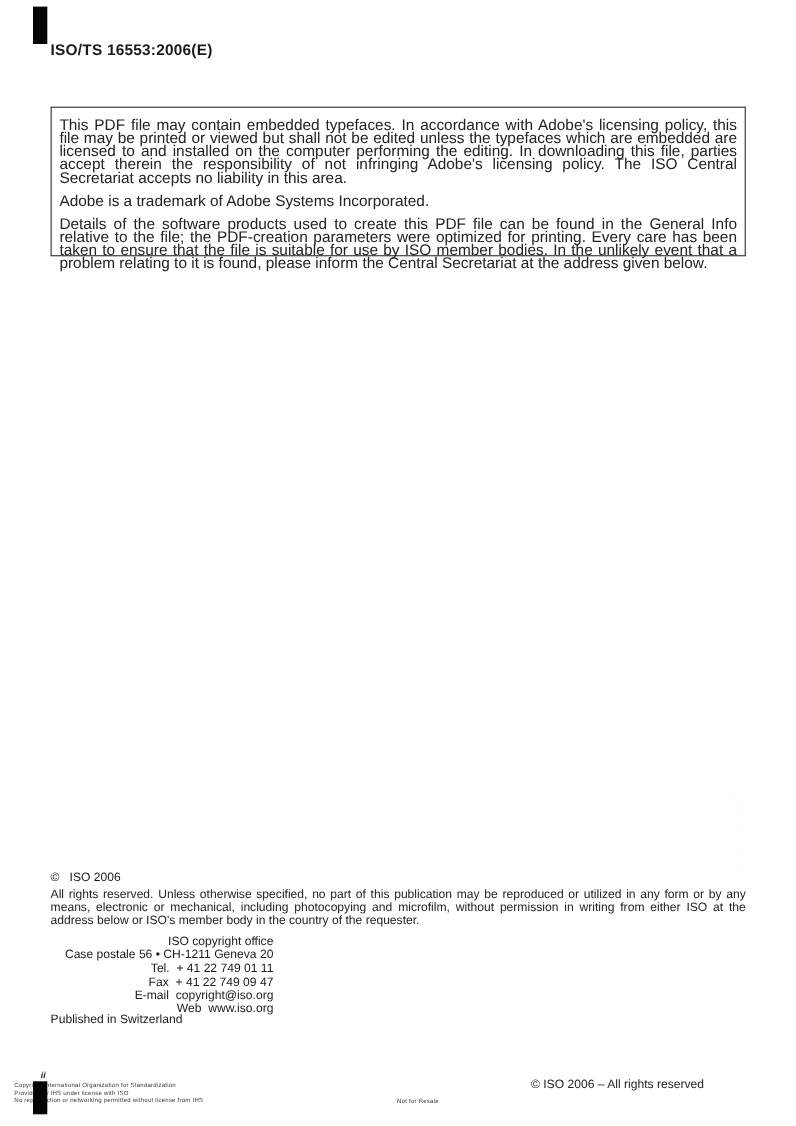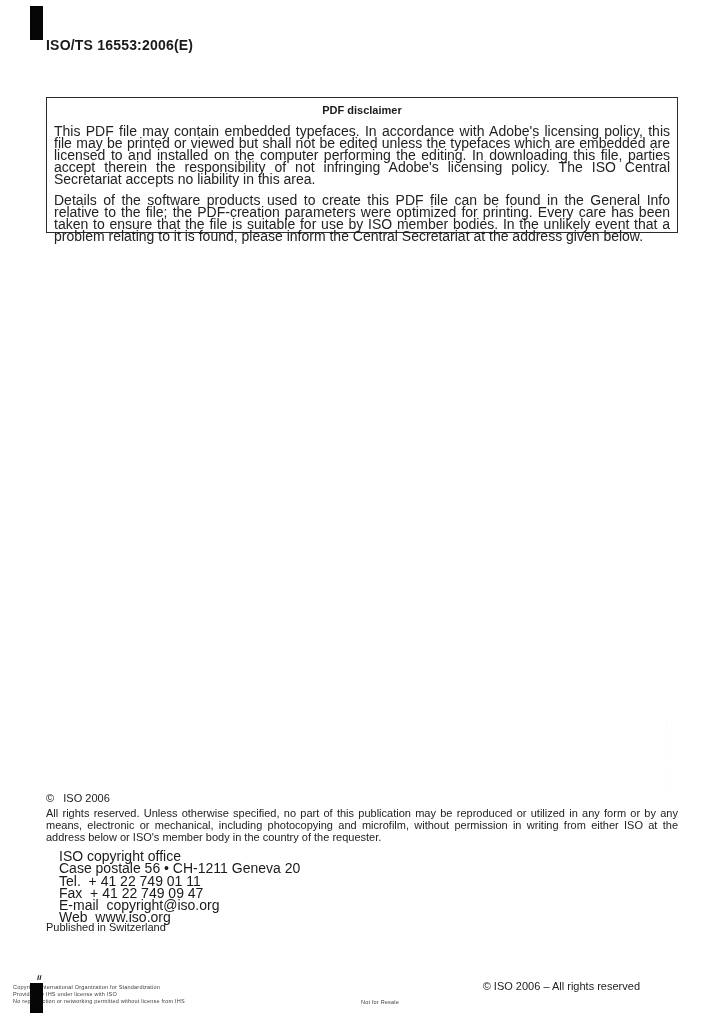--- a/index.html
+++ b/index.html
@@ -15,21 +15,21 @@
 
   .disclaimer-box{
     position:absolute;left:46px;top:97px;width:632px;height:136px;
     border:1px solid #2b2b2b;box-sizing:border-box;
   }
   .disclaimer-title{text-align:center;font-weight:bold;font-size:11px;margin-top:6px;}
   .disclaimer-box p{margin:9px 7px 0 7px;font-size:14px;line-height:12px;text-align:justify;color:#222;}
 
   .copyright-notice{position:absolute;left:46px;top:792px;font-size:11px;white-space:pre-wrap;}
   .copyright-body{position:absolute;left:46px;top:807px;width:632px;font-size:11px;line-height:12px;text-align:justify;color:#222;}
-  .address-block{position:absolute;left:59px;top:850px;font-size:14px;line-height:12.3px;}
+  .address-block{position:absolute;left:59px;top:850px;font-size:11px;line-height:12.3px;text-align:right;}
   .address-block div{white-space:pre-wrap;}
   .published-note{position:absolute;left:46px;top:921px;font-size:11px;}
 
   .page-number{position:absolute;left:37px;top:973px;font-size:8px;font-weight:bold;font-style:italic;color:#222;}
   .license-block{position:absolute;left:13px;top:984px;font-size:5.5px;line-height:7px;color:#3c3c3c;letter-spacing:.2px;}
   .not-for-resale{position:absolute;left:361px;top:999px;font-size:5.5px;color:#3c3c3c;letter-spacing:.2px;}
   .rights-footer{position:absolute;right:84px;top:980px;font-size:11px;color:#222;text-align:right;}
 
   .vertical-watermark{
     position:absolute;left:664px;top:718px;height:95px;
@@ -39,22 +39,22 @@
 </head>
 <body>
 
 <div class="page">
 
   <div class="scan-mark top"></div>
 
   <div class="doc-header">ISO/TS 16553:2006(E)</div>
 
   <div class="disclaimer-box">
-    <div class="disclaimer-title">PDF disclaimer</div>
     <p>This PDF file may contain embedded typefaces. In accordance with Adobe's licensing policy, this file may be printed or viewed but shall not be edited unless the typefaces which are embedded are licensed to and installed on the computer performing the editing. In downloading this file, parties accept therein the responsibility of not infringing Adobe's licensing policy. The ISO Central Secretariat accepts no liability in this area.</p>
+    <p>Adobe is a trademark of Adobe Systems Incorporated.</p>
     <p>Details of the software products used to create this PDF file can be found in the General Info relative to the file; the PDF-creation parameters were optimized for printing. Every care has been taken to ensure that the file is suitable for use by ISO member bodies. In the unlikely event that a problem relating to it is found, please inform the Central Secretariat at the address given below.</p>
   </div>
 
   <div class="copyright-notice">©   ISO 2006</div>
 
   <div class="copyright-body">All rights reserved. Unless otherwise specified, no part of this publication may be reproduced or utilized in any form or by any means, electronic or mechanical, including photocopying and microfilm, without permission in writing from either ISO at the address below or ISO's member body in the country of the requester.</div>
 
   <div class="address-block">
     <div>ISO copyright office</div>
     <div>Case postale 56 • CH-1211 Geneva 20</div>

